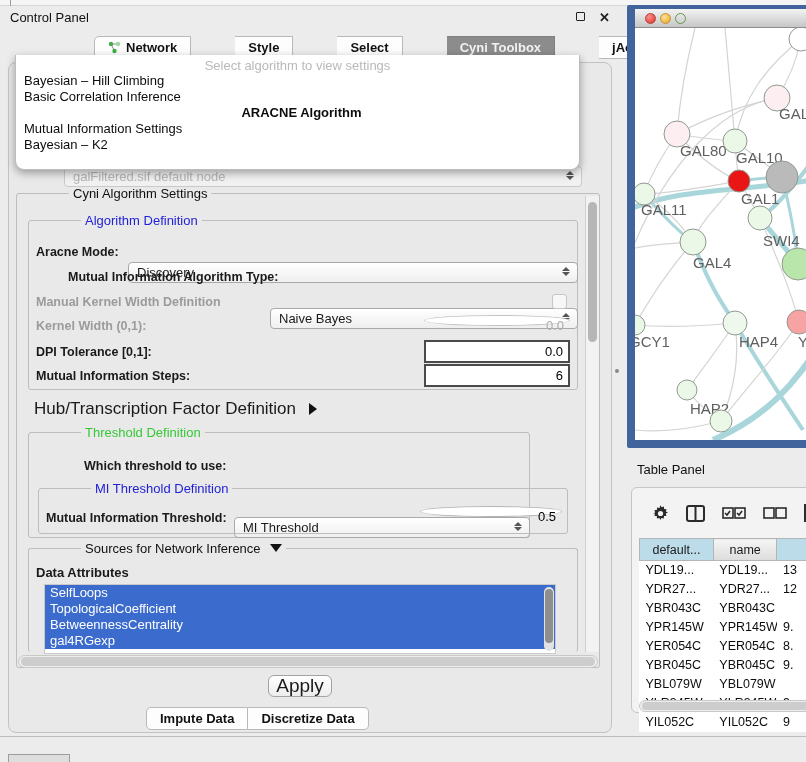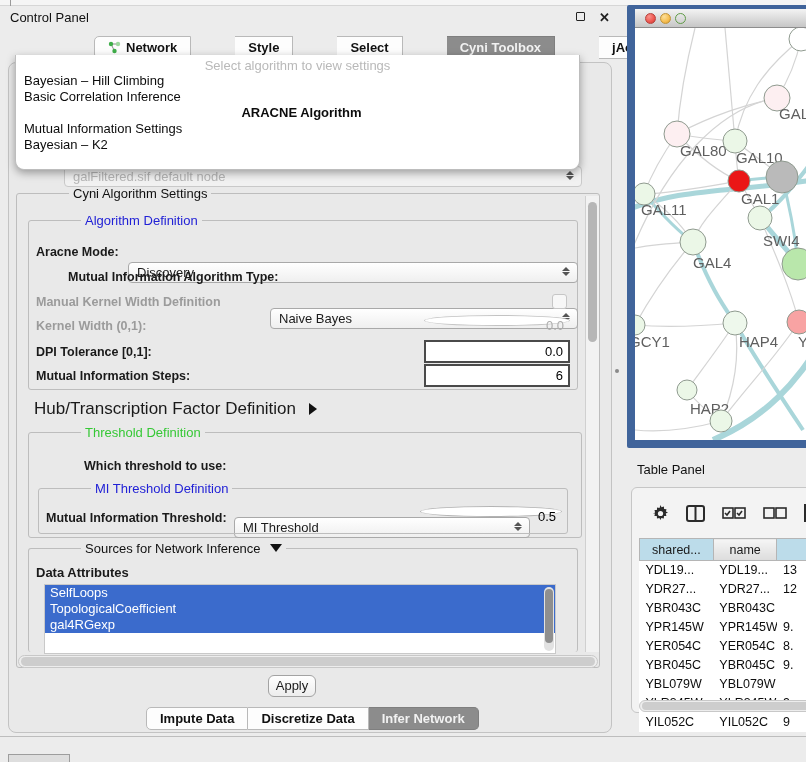--- a/index.html
+++ b/index.html
@@ -69,22 +69,22 @@
   .hscroll .thumb { position:absolute; top:1px; bottom:1px; left:2px; right:2px; background:#cdcdcd; border-radius:6px; }
 
   
   #attr-list { position:absolute; left:44px; top:584px; width:512px; height:70px; background:#fff;
     border:1px solid #c9c9c9; overflow:hidden; }
   .attr-item { height:16px; line-height:16px; font-size:13px; padding-left:5px; color:#fff; background:#3b6bcc; }
   #attr-vscroll { position:absolute; right:1px; top:2px; width:10px; height:64px; background:#e2e2e2; border-radius:5px;}
   #attr-vscroll .thumb { position:absolute; left:1px; right:1px; top:2px; height:54px; background:#8f8f8f; border-radius:5px;}
 
   
-  #apply-btn { left:268px; top:675px; width:48px; height:22px; background:linear-gradient(#ffffff,#ededed);
-    border:1px solid #a3a3a3; border-radius:6px; font-size:13px; text-align:center; line-height:20px; }
+  #apply-btn { left:268px; top:675px; width:64px; height:22px; background:linear-gradient(#ffffff,#ededed);
+    border:1px solid #a3a3a3; border-radius:6px; font-size:19px; text-align:center; line-height:20px; }
 
   .hub-row { position:absolute; left:34px; top:399px; font-size:17px; color:#1a1a1a; }
   .tri-right { display:inline-block; width:0; height:0; border-top:6px solid transparent; border-bottom:6px solid transparent;
     border-left:8px solid #111; margin-left:8px; vertical-align:-1px;}
   .tri-down { display:inline-block; width:0; height:0; border-left:6px solid transparent; border-right:6px solid transparent;
     border-top:8px solid #111; margin-left:6px; vertical-align:1px;}
 
   #splitter-dot { left:615px; top:369px; width:4px; height:4px; background:#8a8a8a; border-radius:2px; }
 
   
@@ -212,21 +212,21 @@
 <span class="field dark" style="left:424px;top:340px;width:146px;">0.0</span>
 
 <span class="lbl" style="left:36px;top:369px;">Mutual Information Steps:</span>
 <span class="field dark" style="left:424px;top:364px;width:146px;">6</span>
 
 <div class="hub-row">
   <span>Hub/Transcription Factor Definition</span>
   <span class="tri-right"></span>
 </div>
 
-<div class="abs group" style="left:28px;top:432px;width:554px;height:106px;">
+<div class="abs group" style="left:28px;top:432px;width:502px;height:106px;">
   <span class="gtitle green">Threshold Definition</span>
 </div>
 <span class="lbl" style="left:84px;top:459px;">Which threshold to use:</span>
 <div class="abs combo" style="left:234px;top:454px;width:296px;">
   <span>MI Threshold</span>
   <span class="arrows">
       <b class="up"></b>
       <b class="dn"></b>
     </span>
 </div>
@@ -241,37 +241,37 @@
   <span class="gtitle black">
     <span>Sources for Network Inference</span>
     <span class="tri-down"></span>
   </span>
 </div>
 <span class="lbl" style="left:36px;top:565px;font-size:13px;">Data Attributes</span>
 <div id="attr-list">
   <div id="attr-items">
       <div class="attr-item">SelfLoops</div>
       <div class="attr-item">TopologicalCoefficient</div>
+      <div class="attr-item">BetweennessCentrality</div>
       <div class="attr-item">gal4RGexp</div>
     </div>
   <div id="attr-vscroll">
       <div class="thumb"></div>
     </div>
 </div>
 
 <div class="hscroll" style="left:18px;top:655px;width:580px;height:13px;">
     <div class="thumb"></div>
   </div>
 
 <div id="apply-btn" class="abs">Apply</div>
 
 <div id="bottom-tabs" class="abs tabbar">
     <div class="tab">Impute Data</div>
     <div class="tab">Discretize Data</div>
-    <div class="tab sel">Infer Network</div>
   </div>
 
 <div id="splitter-dot" class="abs"></div>
 
 <div id="net-frame" class="abs">
   <div id="net-titlebar">
     <span class="light" style="left:10px;background:radial-gradient(circle at 35% 30%,#f8938c,#ee554e 60%,#c33b35);border:1px solid #b4423c;"></span>
     <span class="light" style="left:25px;background:radial-gradient(circle at 35% 30%,#fbdf9a,#f6bd4f 60%,#d79a2c);border:1px solid #c09339;"></span>
     <span class="light" style="left:40px;background:radial-gradient(circle at 35% 30%,#b7e49d,#75c157 60%,#559540;border:1px);border:1px solid #5f9b47;"></span>
   </div>
@@ -361,21 +361,21 @@
       <rect x="1" y="1" width="10" height="10" fill="none" stroke="#2b2b2b" stroke-width="1.6"></rect>
       <rect x="13" y="1" width="10" height="10" fill="none" stroke="#2b2b2b" stroke-width="1.6"></rect>
     </svg>
     <svg class="tbi" width="16" height="18" viewBox="0 0 16 18">
       <path d="M1 1h9l5 5v11H1z" fill="none" stroke="#2b2b2b" stroke-width="2"></path>
     </svg>
   </div>
   <table id="tp-table">
     <thead>
         <tr id="tp-head">
-          <th class="hblue" style="width: 72px;">shared...</th>
+          <th class="hblue" style="width: 72px;">default...</th>
           <th class="hgray" style="width: 62px;">name</th>
           <th class="hblue" style="width: 60px;"></th>
         </tr>
       </thead>
     <tbody id="tp-body">
         <tr>
           <td>YDL19...</td>
           <td>YDL19...</td>
           <td>13</td>
         </tr>

